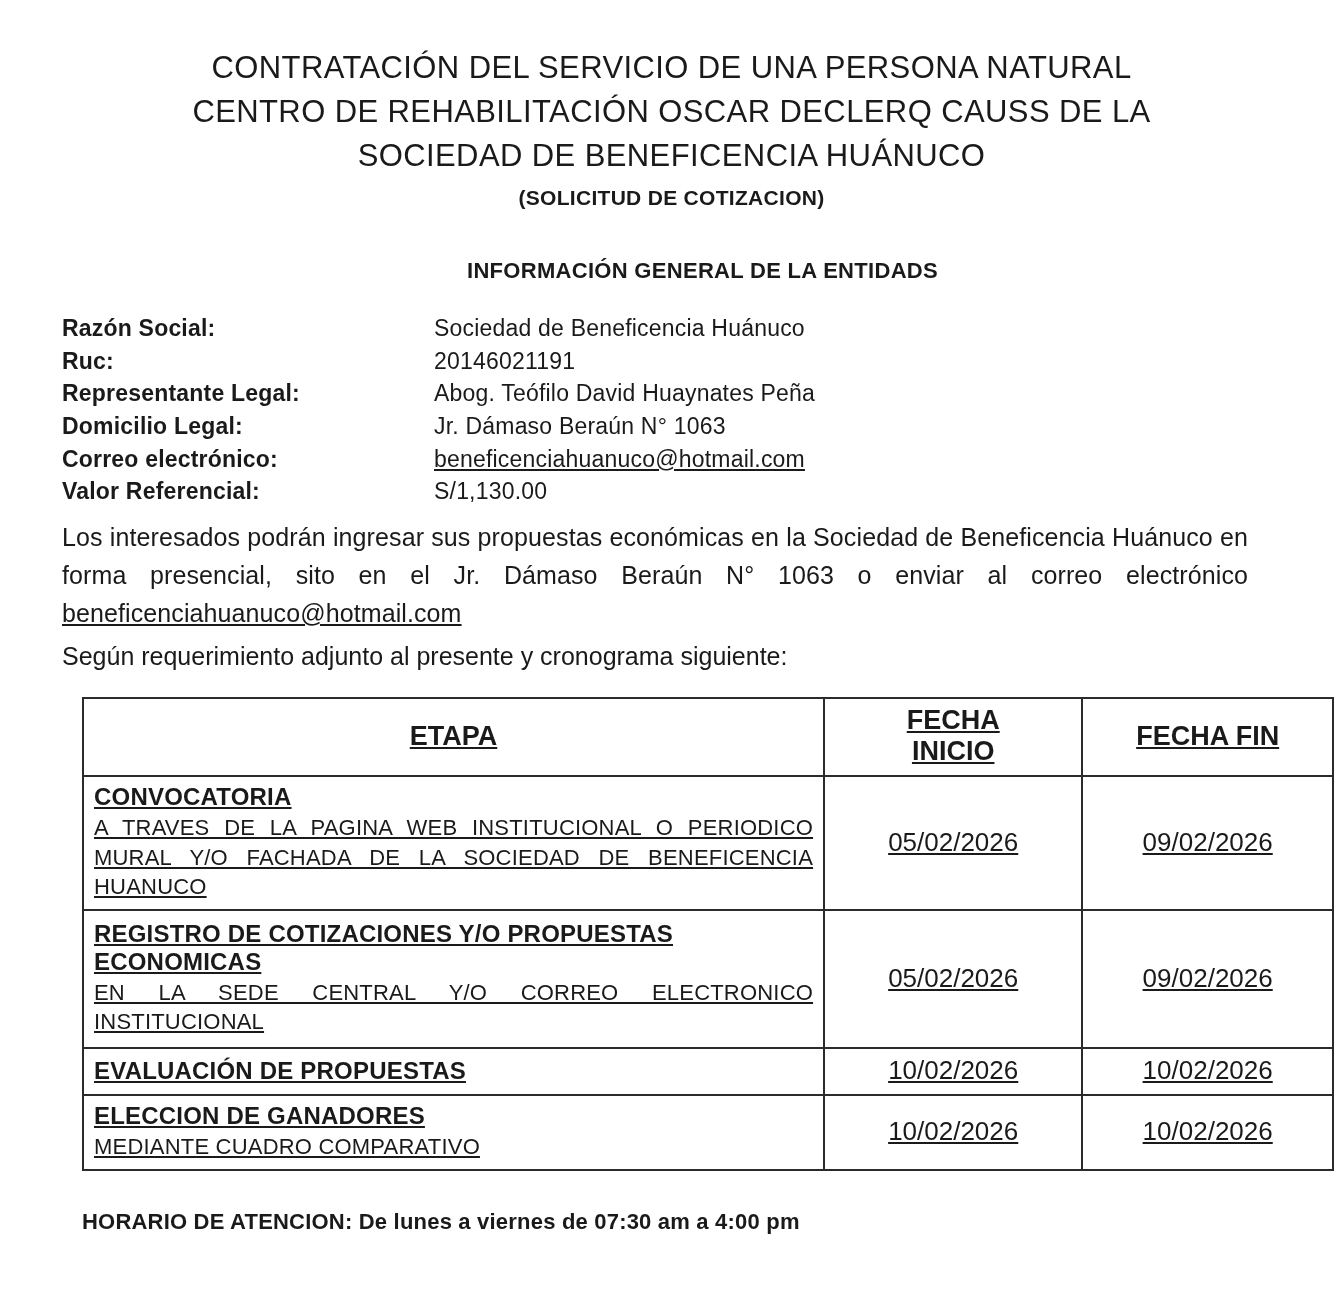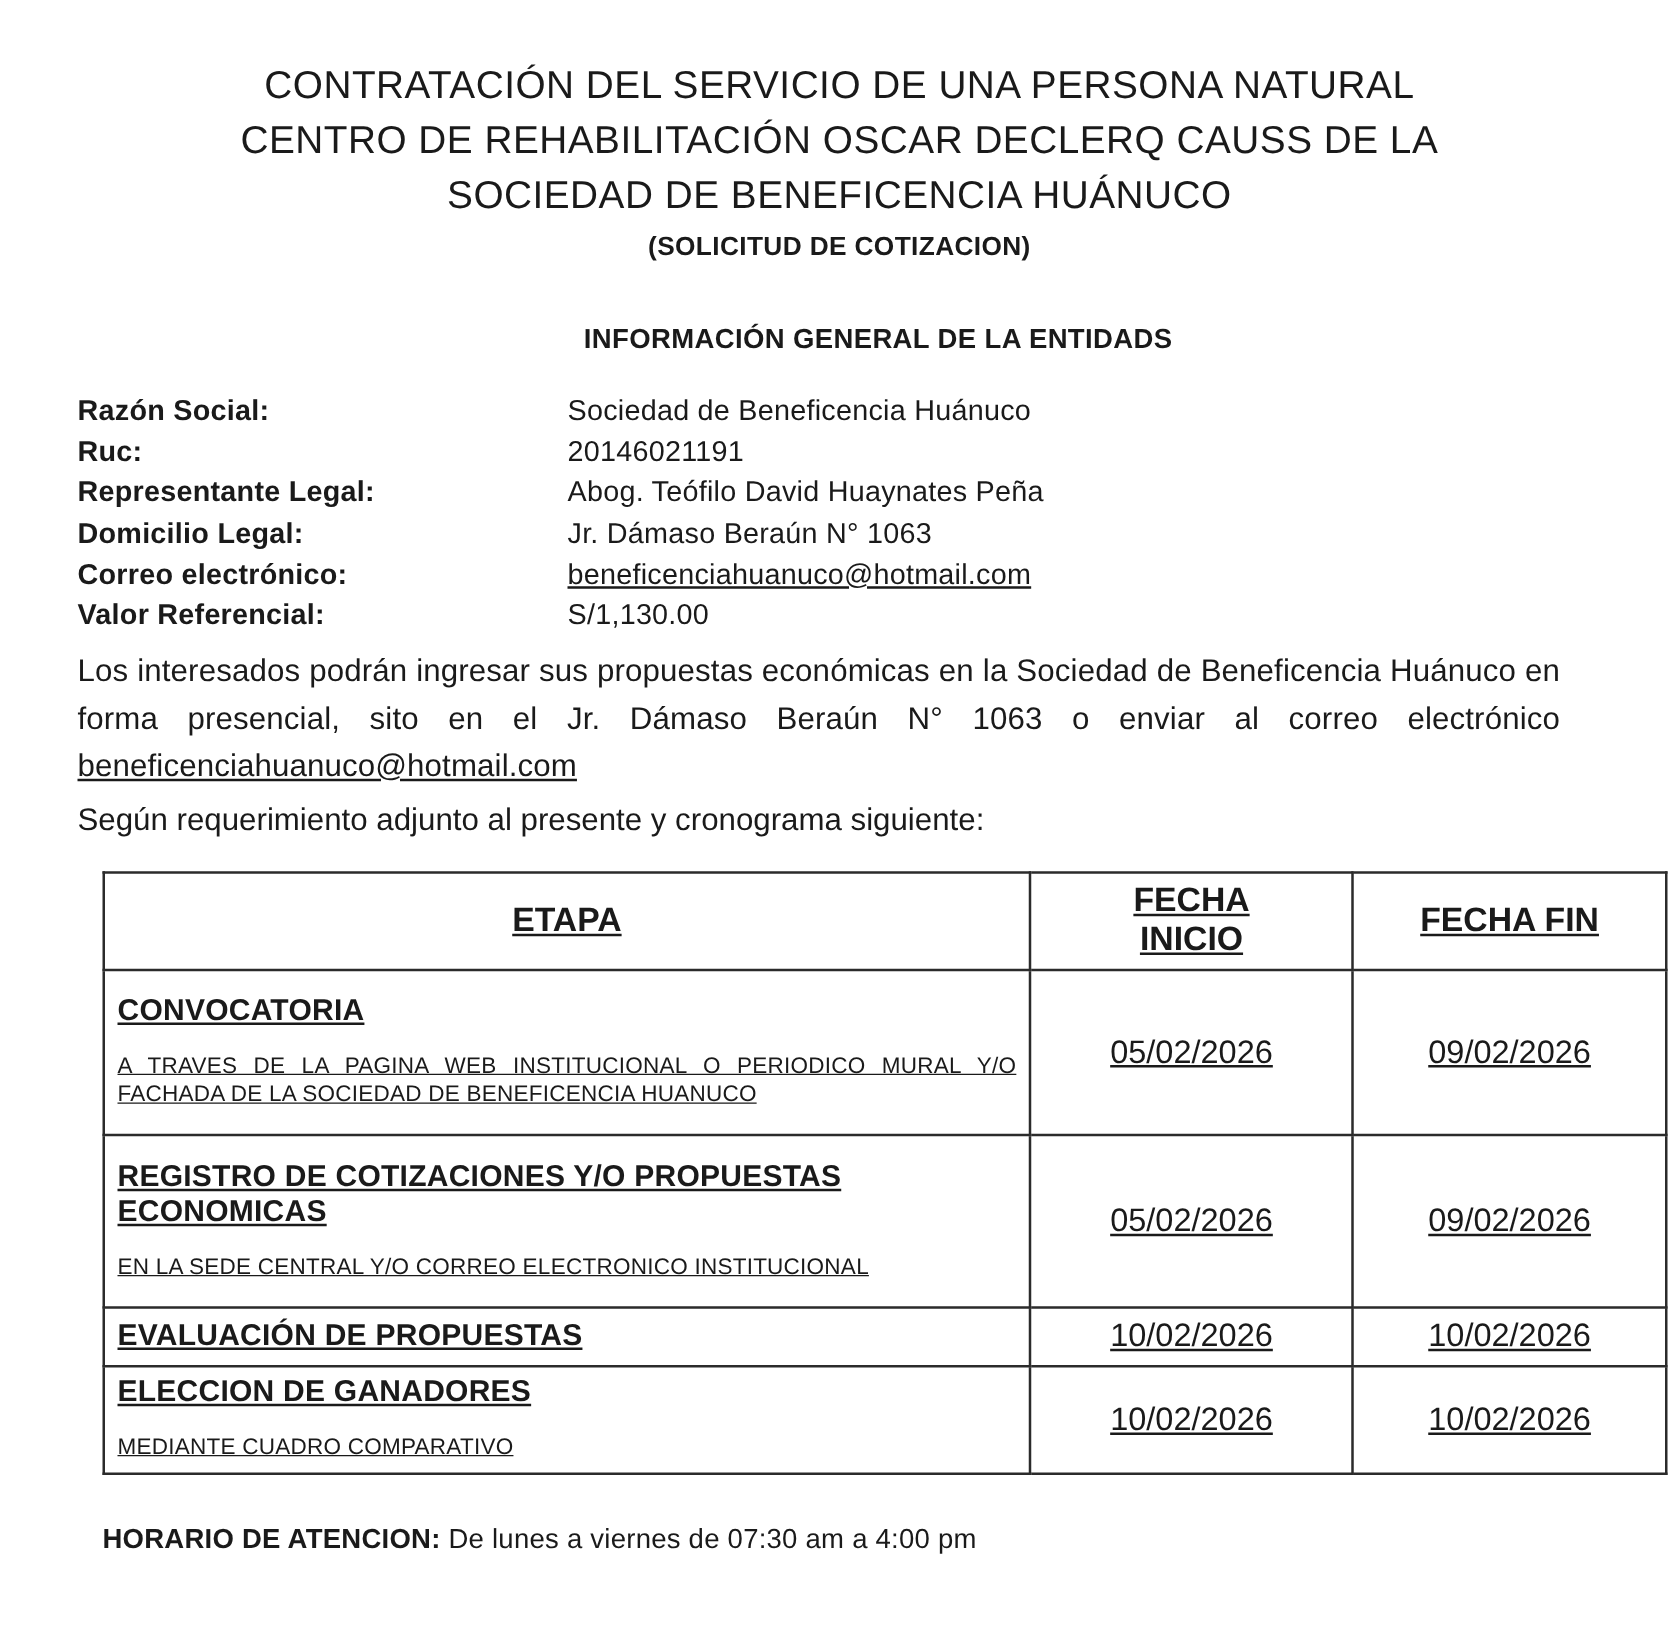--- a/index.html
+++ b/index.html
@@ -53,21 +53,20 @@
 
   
   .info-list {
     margin: 28px 0 0 62px;
     font-size: 23px;
   }
   .info-row {
     display: flex;
     align-items: flex-start;
     line-height: 1.42;
-    gap: 20px;
   }
   .info-label {
     font-weight: bold;
     width: 372px;
     flex: 0 0 372px;
     letter-spacing: 0.2px;
   }
   .info-value {
     font-weight: normal;
     letter-spacing: 0.2px;
@@ -124,27 +123,27 @@
   }
 
   .etapa-title {
     font-weight: bold;
     font-size: 24px;
     text-decoration: underline;
     letter-spacing: 0.2px;
     display: block;
   }
   .etapa-sub {
-    font-size: 18px;
+    font-size: 22px;
     text-decoration: underline;
     letter-spacing: 0.2px;
     line-height: 1.33;
     display: block;
     text-align: justify;
-    margin-top: 18px;
+    margin-top: 2px;
   }
   .etapa-cell.tall { height: 116px; }
   .etapa-cell.tall2 { height: 122px; }
   .date-cell {
     text-align: center;
     font-size: 26px;
   }
   .date-cell span {
     text-decoration: underline;
   }
@@ -156,21 +155,21 @@
     letter-spacing: 0.2px;
   }
 
   
   .footer {
     margin: 38px 0 0 82px;
     font-size: 22px;
     letter-spacing: 0.2px;
   }
   .footer b { font-weight: bold; }
-  .footer .f-val { font-weight: normal; }
+  .footer .f-val { font-weight: bold; }
 </style>
 </head>
 <body>
 
 <div class="page">
 
   <div class="title-block">
     <div class="title-line">CONTRATACIÓN DEL SERVICIO DE UNA PERSONA NATURAL</div>
     <div class="title-line">CENTRO DE REHABILITACIÓN OSCAR DECLERQ CAUSS DE LA</div>
     <div class="title-line">SOCIEDAD DE BENEFICENCIA HUÁNUCO</div>

